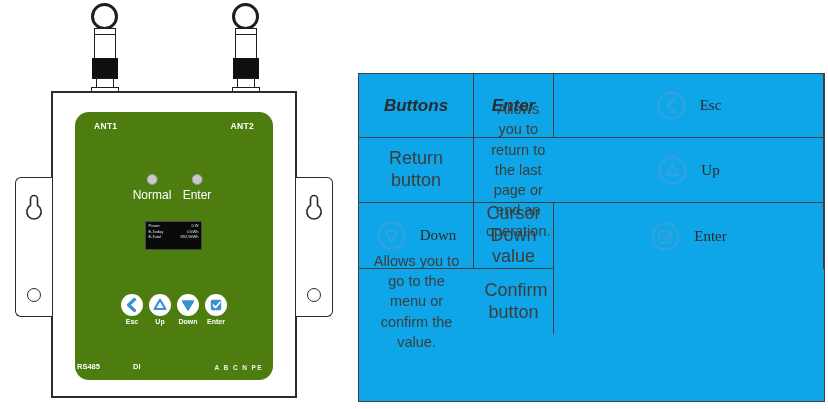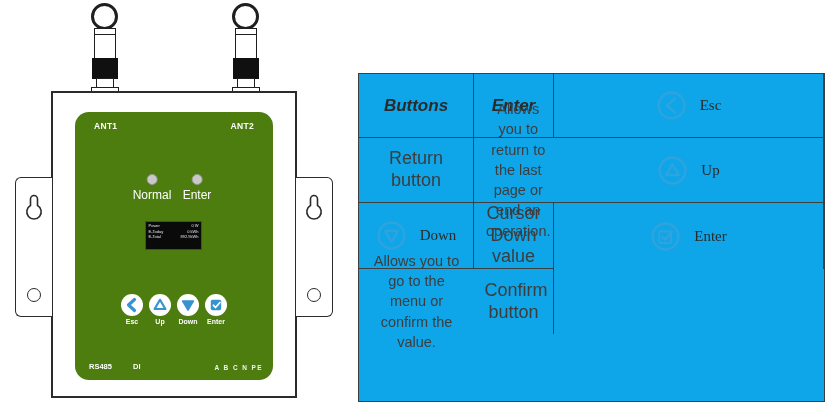--- a/index.html
+++ b/index.html
@@ -39,21 +39,21 @@
   .screen { position:absolute; left:70px; top:109px; width:57px; height:29px; background:#0a0a0a; border:1px solid #4a4a4a; overflow:hidden; }
   .screen-inner { width:200%; transform:scale(.5); transform-origin:top left; padding:3px 5px; }
   .scr-row { display:flex; justify-content:space-between; color:#dfe5ea; font-size:8px; line-height:10.5px; white-space:nowrap; }
 
   .dev-btn-row { position:absolute; left:0; top:182px; width:100%; display:flex; justify-content:center; gap:3px; }
   .dev-btn { width:25px; text-align:center; }
   .dev-btn-circle { width:22px; height:22px; margin:0 auto; border-radius:50%; background:#fff; display:flex; align-items:center; justify-content:center; }
   .dev-btn-label { margin-top:2px; color:#fff; font-size:7px; font-weight:bold; }
 
   .port-label { position:absolute; bottom:9px; color:#fff; font-size:7.5px; font-weight:bold; }
-  .port-rs485 { left:14px; } .port-di { left:58px; }
+  .port-rs485 { left:2px; } .port-di { left:58px; }
   .port-term { right:10px; font-size:6.5px; letter-spacing:1.4px; font-weight:bold; opacity:.92; }
 
   
   .btn-table { position:absolute; left:358px; top:73px; width:467px; height:329px; border:1.6px solid #3f3f3f; display:grid; grid-template-columns:115px 80px 1fr; grid-template-rows:64px 65px 66px 65px 1fr; background:#0ea5e9; }
   .cell { border-right:1.4px solid #3f3f3f; border-bottom:1.4px solid #3f3f3f; display:flex; align-items:center; justify-content:center; }
   .cell.last-col { border-right:none; }
   .cell.last-row { border-bottom:none; }
   .hdr { font-size:17px; font-weight:bold; font-style:italic; color:#2a2a2a; }
   .hdr.fn { justify-content:flex-start; padding-left:12px; }
   .btn-cell { gap:13px; }

